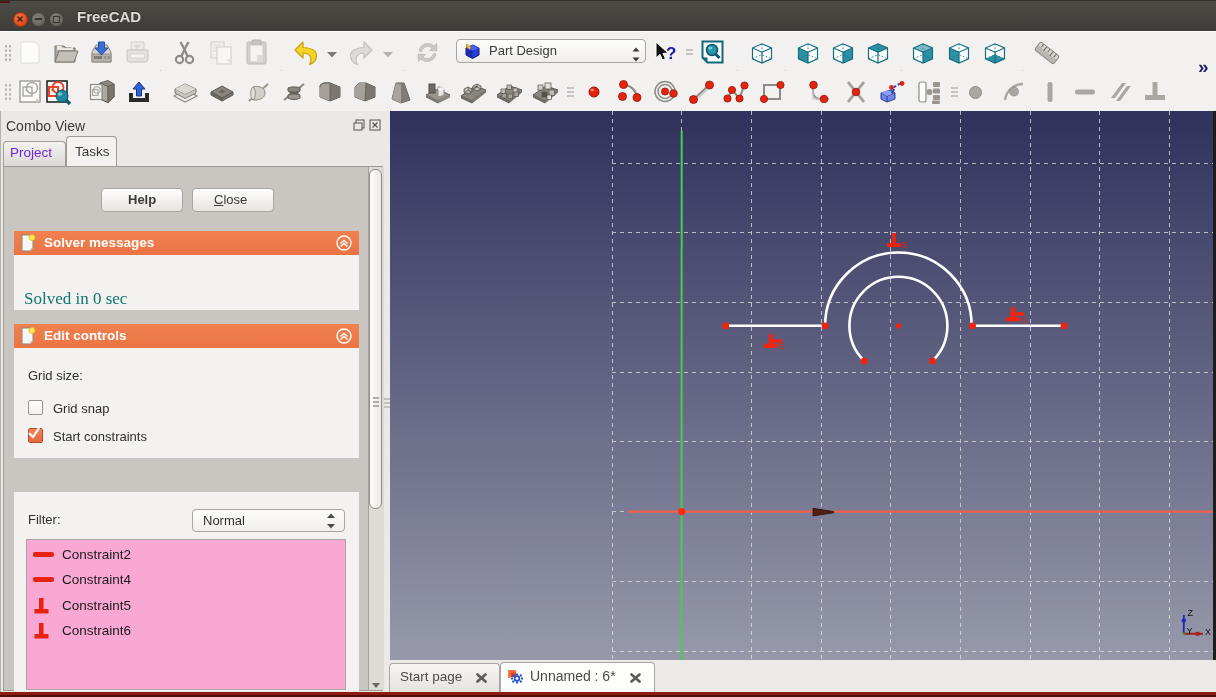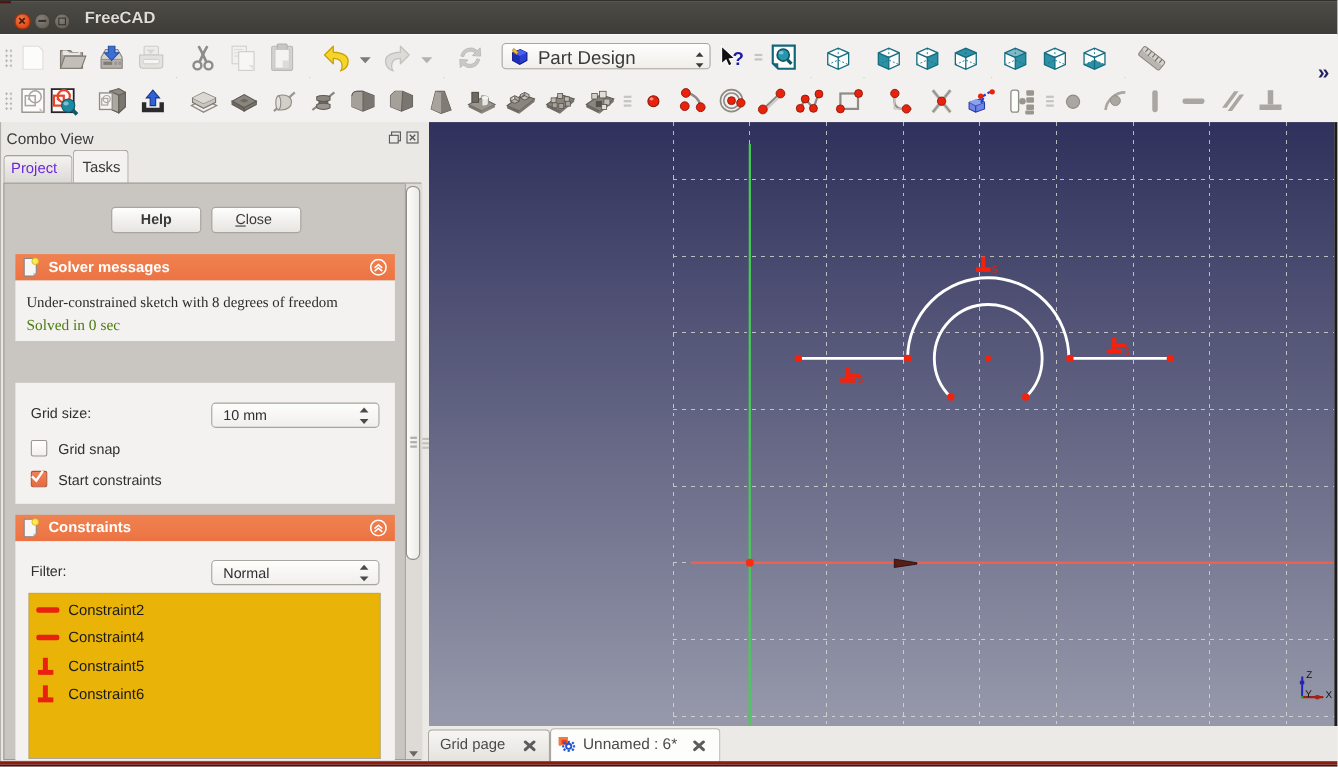--- a/index.html
+++ b/index.html
@@ -115,21 +115,21 @@
         </g>
       </svg>
 
     <div class="abs" style="left:456px;top:7px;width:190px;height:24px;background:linear-gradient(#fefefd,#f0eeea);border:1px solid #a9a5a0;border-radius:4px;box-sizing:border-box;"></div>
     <svg class="icon" style="left:463px;top:10px;" width="19" height="19" viewBox="0 0 19 19">
         <path d="M3 6 L10 3 L16 6 L16 13 L9.5 16.5 L3 13 Z" fill="#2a3fd4" stroke="#101880" stroke-width="1"></path>
         <path d="M3 6 L10 3 L16 6 L9.5 8.8 Z" fill="#4a60ee"></path>
         <path d="M3 6 L9.5 8.8 L9.5 16.5 L3 13 Z" fill="#1b2cb0"></path>
         <path d="M4 2 L8 5.5 L6.5 7.5 L2.7 4.2 Z" fill="#f0c23a" stroke="#a87d12" stroke-width="0.7"></path>
       </svg>
-    <div class="abs" style="left:489px;top:11px;font-size:17px;color:#3a3a3a;">Part Design</div>
+    <div class="abs" style="left:489px;top:11px;font-size:13px;color:#3a3a3a;">Part Design</div>
     <svg class="icon" style="left:631px;top:14px;" width="10" height="17">
         <path d="M1.5 5.5 L5 1.5 L8.5 5.5 Z" fill="#3a3a38"></path>
         <path d="M1.5 11.5 L5 15.5 L8.5 11.5 Z" fill="#3a3a38"></path>
       </svg>
 
     <svg class="icon" style="left:653px;top:9px;" width="28" height="24">
         <path d="M3 1 L3 17 L7 13.5 L9.5 19 L12.5 17.5 L10 12.5 L15 12 Z" fill="#111" stroke="#fff" stroke-width="1"></path>
         <text x="13" y="18" font-size="17" font-weight="bold" fill="#1a1aa8" font-family="Liberation Sans">?</text>
       </svg>
     <div class="abs" style="left:686px;top:17px;width:7px;height:1.5px;background:#c6c4c0;"></div>
@@ -477,64 +477,56 @@
             <path d="M14 15 l-3 3 v-3 z" fill="#d8d5d0"></path>
             <circle cx="13" cy="4.5" r="3" fill="#ffe94e" stroke="#d6b62c" stroke-width="0.8"></circle>
           </svg>
         <span class="ttl">Solver messages</span>
         <svg style="position:absolute;right:7px;top:4px;" width="16" height="16" viewBox="0 0 16 16">
             <circle cx="8" cy="8" r="7" fill="none" stroke="#fff" stroke-width="1.4"></circle>
             <path d="M4.5 8.5 L8 5.5 L11.5 8.5 M4.5 11.5 L8 8.5 L11.5 11.5" fill="none" stroke="#fff" stroke-width="1.4"></path>
           </svg>
       </div>
       <div class="scontent" style="top:88px;height:55px;">
-        <div class="abs" style="left:10px;top:12px;font-family:'Liberation Serif',serif;font-size:13.5px;color:#2c2c2c;">Under-constrained sketch with 8 degrees of freedom</div>
-        <div class="abs" style="left:10px;top:34px;font-family:'Liberation Serif',serif;font-size:14px;color:#4d7c0f;">Solved in 0 sec</div>
+        <div class="abs" style="left:10px;top:34px;font-family:'Liberation Serif',serif;font-size:17px;color:#0f766e;">Solved in 0 sec</div>
       </div>
 
+      <div class="ohead" style="top:157px;">
+        <svg style="position:absolute;left:5px;top:2px;" width="20" height="20" viewBox="0 0 20 20">
+            <path d="M3 2 h11 v13 l-3 3 h-8 z" fill="#f7f6f4" stroke="#8a8781" stroke-width="1"></path>
+            <path d="M14 15 l-3 3 v-3 z" fill="#d8d5d0"></path>
+            <circle cx="13" cy="4.5" r="3" fill="#ffe94e" stroke="#d6b62c" stroke-width="0.8"></circle>
+          </svg>
+        <span class="ttl">Edit controls</span>
+        <svg style="position:absolute;right:7px;top:4px;" width="16" height="16" viewBox="0 0 16 16">
+            <circle cx="8" cy="8" r="7" fill="none" stroke="#fff" stroke-width="1.4"></circle>
+            <path d="M4.5 8.5 L8 5.5 L11.5 8.5 M4.5 11.5 L8 8.5 L11.5 11.5" fill="none" stroke="#fff" stroke-width="1.4"></path>
+          </svg>
+      </div>
       <div class="scontent" style="top:181px;height:110px;">
         <div class="lbl" style="left:14px;top:20px;">Grid size:</div>
-        <div class="spin" style="top:18px;">
-            <span class="txt">10 mm</span>
-          <svg style="position:absolute;right:8px;top:3px;" width="10" height="16">
-              <path d="M1 5 L5 0.5 L9 5 Z" fill="#4a4a4a"></path>
-              <path d="M1 11 L5 15.5 L9 11 Z" fill="#4a4a4a"></path>
-            </svg>
-        </div>
         <div class="cbx" style="top:52px;"></div>
         <div class="lbl" style="left:39px;top:53px;">Grid snap</div>
         <div class="cbx" style="top:80px;background:linear-gradient(#f0825a,#e56b3c);border-color:#b4512c;"></div>
         <svg class="abs" style="left:12px;top:77px;" width="16" height="16">
             <path d="M3 8 L7 12 L13 3" fill="none" stroke="#fff" stroke-width="2.2"></path>
           </svg>
         <div class="lbl" style="left:39px;top:81px;">Start constraints</div>
       </div>
 
-      <div class="ohead" style="top:301px;">
-        <svg style="position:absolute;left:5px;top:2px;" width="20" height="20" viewBox="0 0 20 20">
-            <path d="M3 2 h11 v13 l-3 3 h-8 z" fill="#f7f6f4" stroke="#8a8781" stroke-width="1"></path>
-            <path d="M14 15 l-3 3 v-3 z" fill="#d8d5d0"></path>
-            <circle cx="13" cy="4.5" r="3" fill="#ffe94e" stroke="#d6b62c" stroke-width="0.8"></circle>
-          </svg>
-        <span class="ttl">Constraints</span>
-        <svg style="position:absolute;right:7px;top:4px;" width="16" height="16" viewBox="0 0 16 16">
-            <circle cx="8" cy="8" r="7" fill="none" stroke="#fff" stroke-width="1.4"></circle>
-            <path d="M4.5 8.5 L8 5.5 L11.5 8.5 M4.5 11.5 L8 8.5 L11.5 11.5" fill="none" stroke="#fff" stroke-width="1.4"></path>
-          </svg>
-      </div>
       <div class="scontent" style="top:325px;height:199px;">
         <div class="lbl" style="left:14px;top:20px;">Filter:</div>
         <div class="spin" style="top:17px;">
             <span class="txt">Normal</span>
           <svg style="position:absolute;right:8px;top:3px;" width="10" height="16">
               <path d="M1 5 L5 0.5 L9 5 Z" fill="#4a4a4a"></path>
               <path d="M1 11 L5 15.5 L9 11 Z" fill="#4a4a4a"></path>
             </svg>
         </div>
-        <div class="abs" style="left:12px;top:47px;width:320px;height:151px;background:#eab308;border:1px solid #a9a5a0;box-sizing:border-box;">
+        <div class="abs" style="left:12px;top:47px;width:320px;height:151px;background:#f9a8d4;border:1px solid #a9a5a0;box-sizing:border-box;">
           <div class="abs" style="left:6px;top:12px;width:21px;height:5px;background:#e8220e;border-radius:2px;"></div>
           <div class="abs" style="left:35px;top:7px;font-size:13.5px;color:#1a1a1a;">Constraint2</div>
           <div class="abs" style="left:6px;top:37px;width:21px;height:5px;background:#e8220e;border-radius:2px;"></div>
           <div class="abs" style="left:35px;top:32px;font-size:13.5px;color:#1a1a1a;">Constraint4</div>
           <svg class="abs" style="left:6px;top:57px;" width="18" height="18">
               <rect x="6" y="1" width="4.5" height="12" fill="#e8220e"></rect>
               <rect x="1.5" y="12" width="14" height="4.5" fill="#e8220e"></rect>
             </svg>
           <div class="abs" style="left:35px;top:58px;font-size:13.5px;color:#1a1a1a;">Constraint5</div>
           <svg class="abs" style="left:6px;top:82px;" width="18" height="18">
@@ -634,21 +626,21 @@
         <text x="796.5" y="523" font-size="9" font-family="Liberation Sans" fill="#111">Y</text>
         <text x="815" y="523.5" font-size="9" font-family="Liberation Sans" fill="#111">X</text>
       </g>
     </svg>
   </div>
   <div class="abs" style="left:1213px;top:111px;width:3px;height:549px;background:#1c1c1c;"></div>
 
   <div class="abs" id="tabbar" style="left:385px;top:660px;width:831px;height:33px;background:#eceae7;">
 
     <div class="abs" style="left:4px;top:3px;width:111px;height:29px;background:linear-gradient(#f7f6f4,#e5e2de);border:1px solid #aaa6a1;border-bottom:none;border-radius:4px 4px 0 0;box-sizing:border-box;"></div>
-    <div class="abs" style="left:15px;top:9px;font-size:13.5px;color:#4a4a4a;">Grid page</div>
+    <div class="abs" style="left:15px;top:9px;font-size:13.5px;color:#4a4a4a;">Start page</div>
     <svg class="abs" style="left:90px;top:12px;" width="13" height="12">
         <path d="M2.5 2.5 L10.5 9.5 M10.5 2.5 L2.5 9.5" stroke="#5c5c5c" stroke-width="2.7" stroke-linecap="round"></path>
       </svg>
     <div class="abs" style="left:115px;top:2px;width:155px;height:31px;background:#fdfdfc;border:1px solid #aaa6a1;border-bottom:none;border-radius:4px 4px 0 0;box-sizing:border-box;"></div>
     <svg class="abs" style="left:122px;top:9px;" width="16" height="16" viewBox="0 0 16 16">
       <path d="M1 1 h8 v7 h-8 z" fill="#e8401c"></path>
       <path d="M1 1 h8 v2.5 h-5.5 v5.5 h-2.5 z" fill="#f47a3a"></path>
       <g fill="#2255cc">
           <circle cx="10" cy="9.5" r="3.2"></circle>
           <rect x="9" y="4.5" width="2" height="2"></rect>

